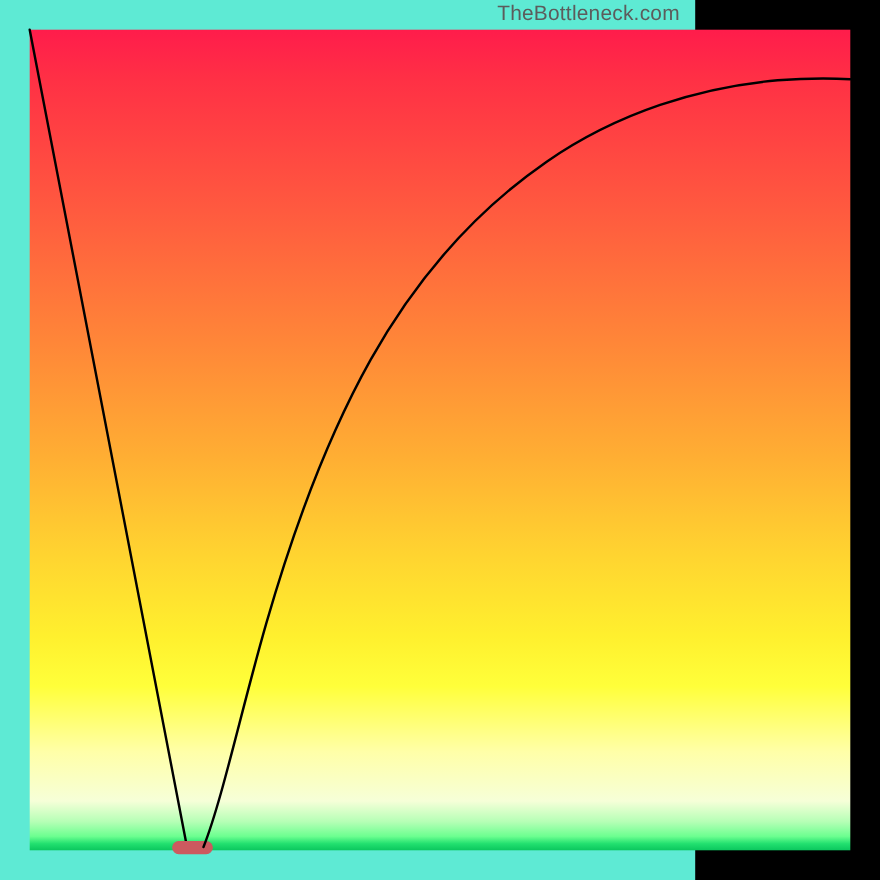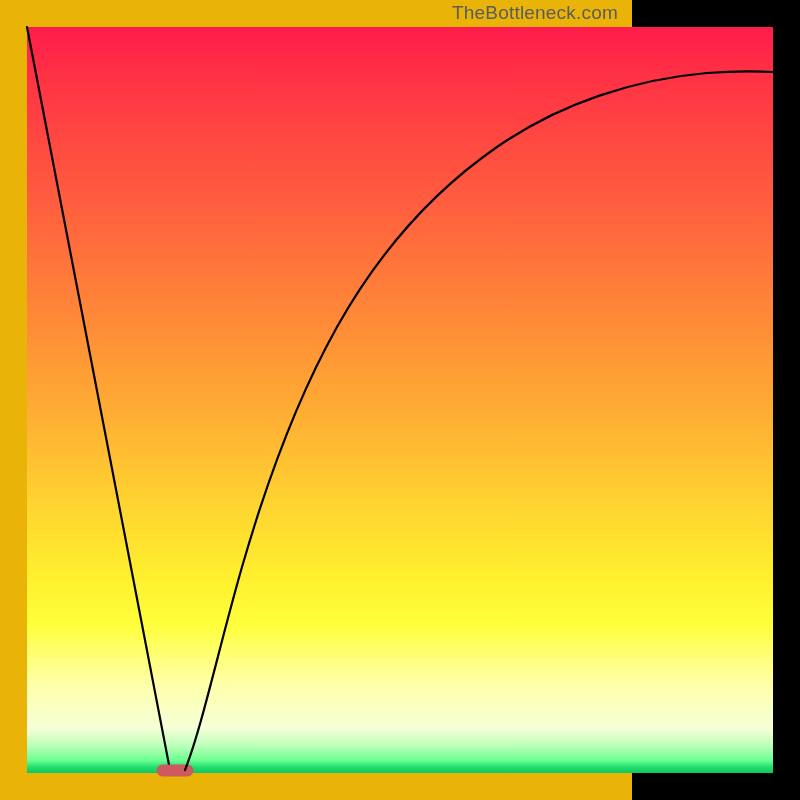--- a/index.html
+++ b/index.html
@@ -8,21 +8,21 @@
     width: 800px;
     height: 800px;
     overflow: hidden;
     background: #000;
     font-family: Arial, Helvetica, sans-serif;
   }
   .frame {
     position: relative;
     width: 632px;
     height: 800px;
-    background: #eab308;
+    background: #5eead4;
   }
   .watermark {
     position: absolute;
     top: 2px;
     right: 14px;
     color: #5c5c5c;
     font-size: 19px;
     font-weight: 500;
     letter-spacing: 0.2px;
     z-index: 10;

